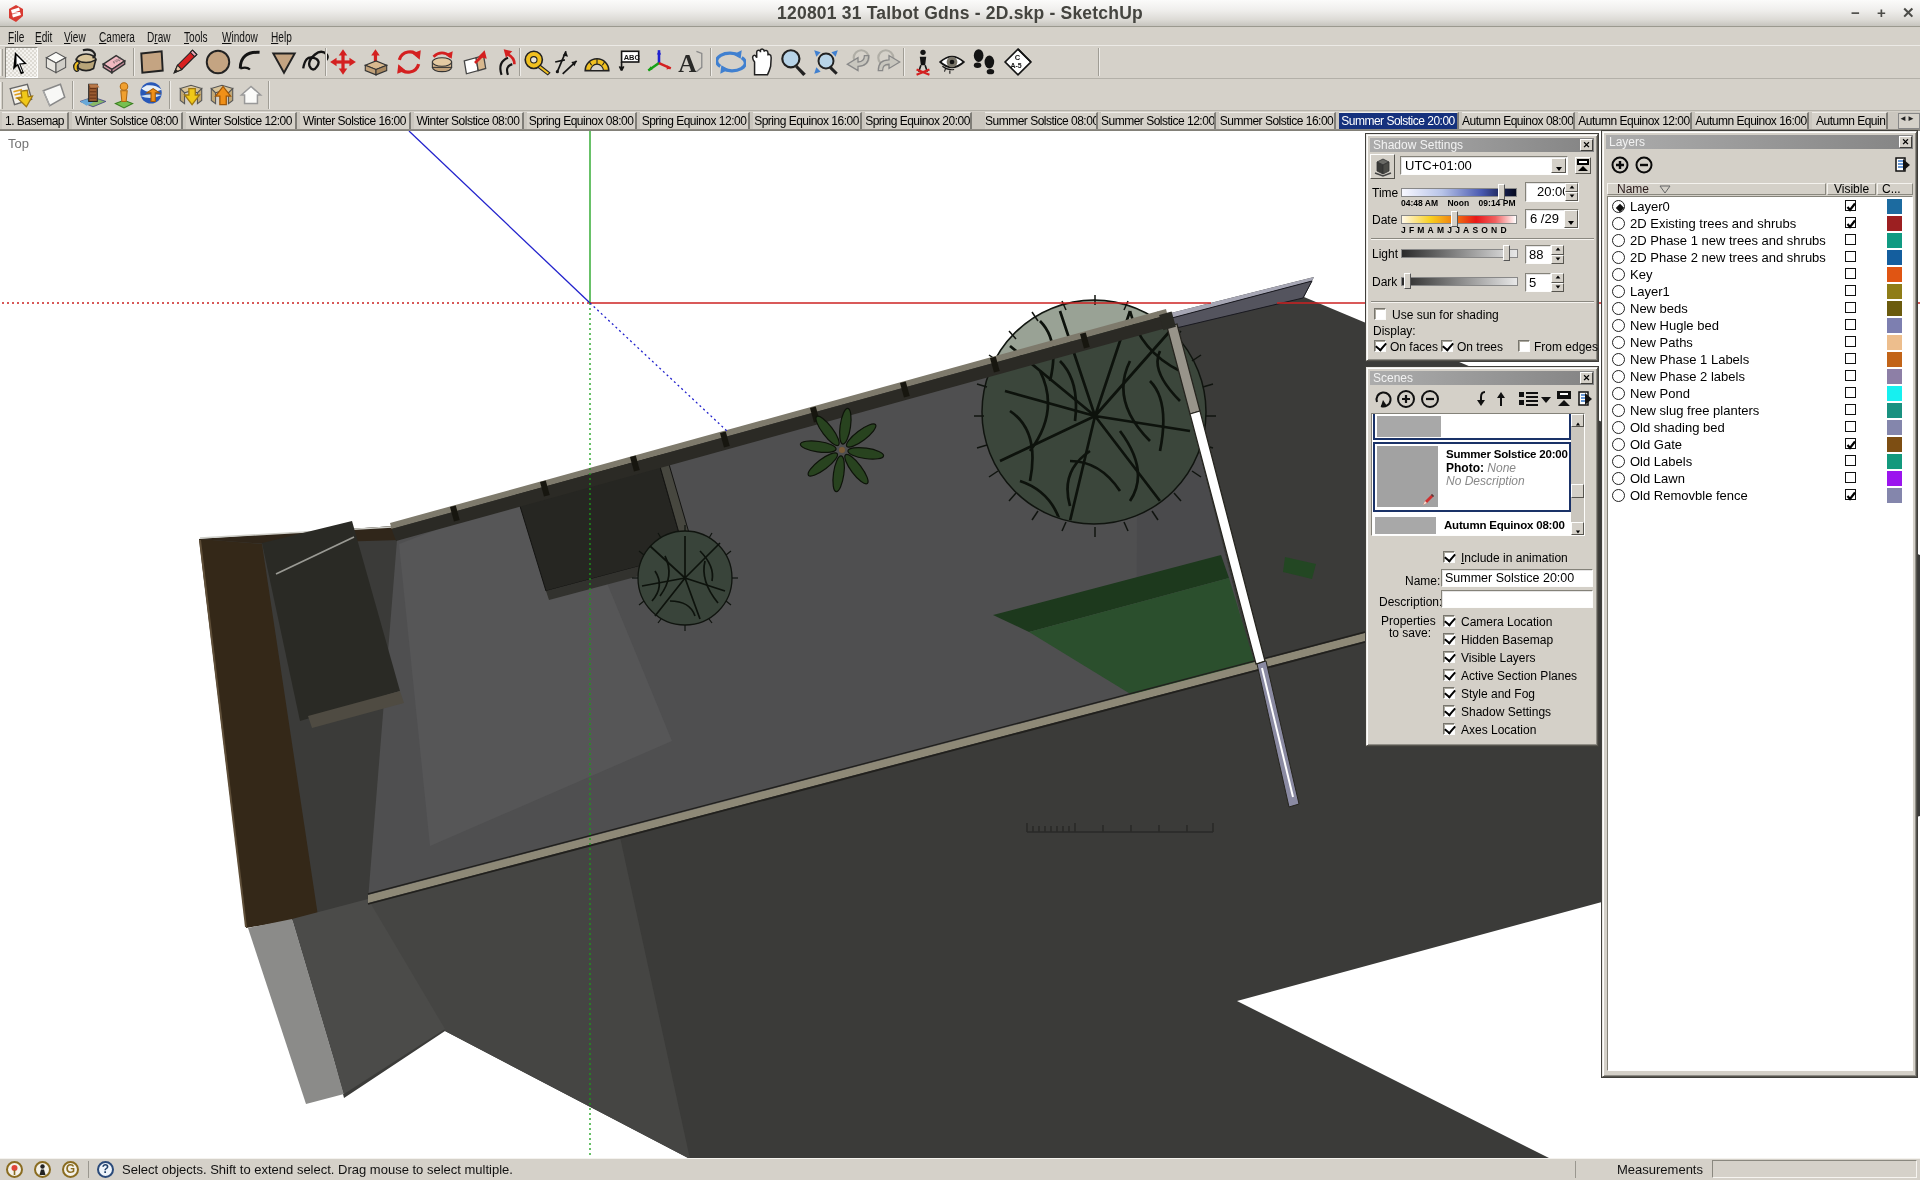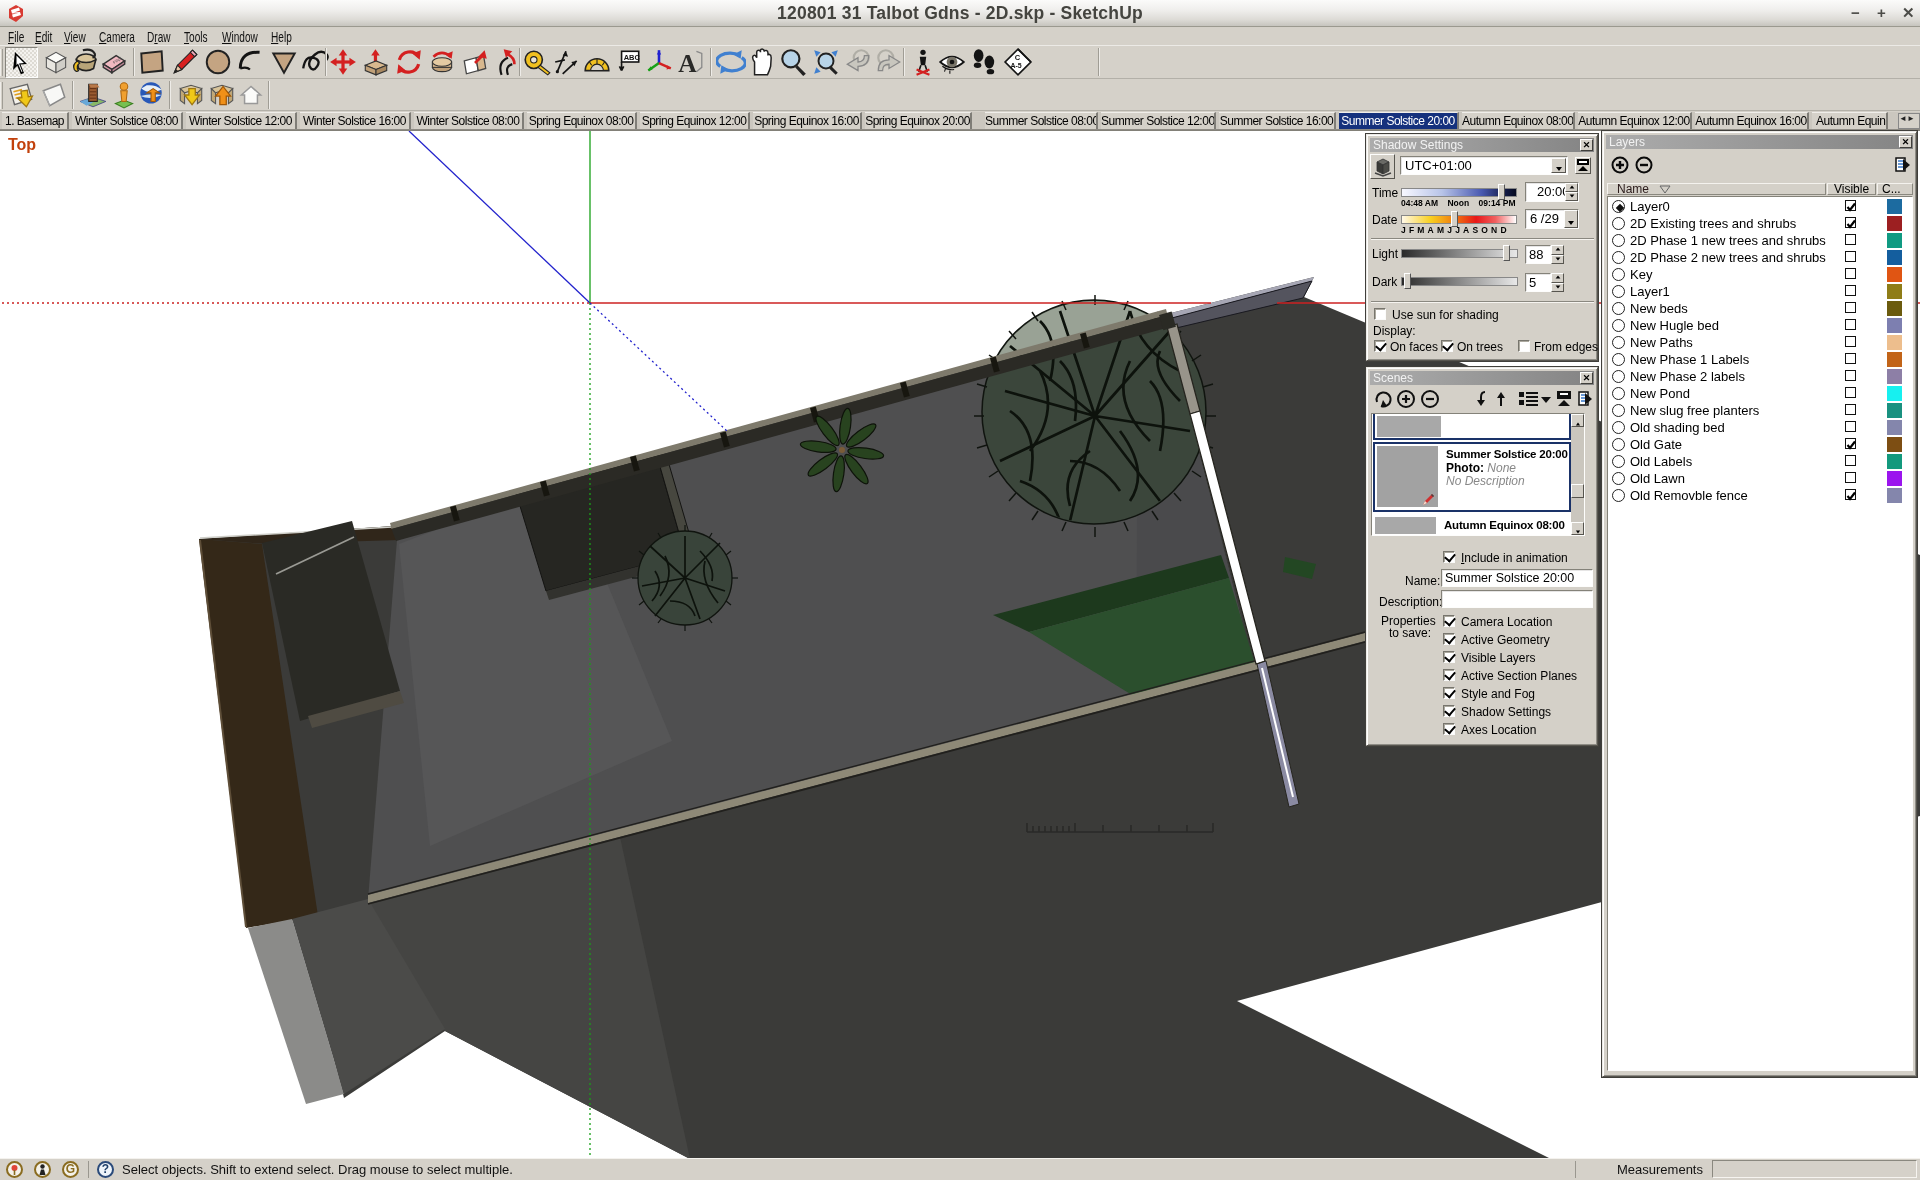--- a/index.html
+++ b/index.html
@@ -30,21 +30,21 @@
 
 
 #tabs { left:0; top:112px; width:1920px; height:18px; background:#cbc7bf; border-bottom:1px solid #8e8b84; white-space:nowrap; font-size:12px; letter-spacing:-0.5px; }
 .tab { display:inline-block; height:17px; line-height:16px; background:#d5d1c9; color:#000; text-align:center;
   border-right:2px solid #7f7d77; border-top:1px solid #f0eeea; margin-right:3px; overflow:hidden; }
 .tab.sel { background:#15317d; color:#fff; }
 #tabscroll { position:absolute; right:0px; top:113px; width:22px; height:16px; background:#d5d1c9; font-size:8px; color:#222; border:1px solid #888; }
 
 
 #viewport { left:0; top:130px; width:1920px; height:1028px; background:#fff; border-top:1px solid #828078; }
-#toplabel { left:8px; top:5px; font-size:16px; color:#c2410c;font-weight:bold; }
+#toplabel { left:8px; top:5px; font-size:13px; color:#737373; }
 
 
 #statusbar { left:0; top:1158px; width:1920px; height:22px; background:#d5d1c9; border-top:1px solid #f4f2ee; font-size:13px; color:#111; }
 .scirc { position:absolute; top:2px; width:17px; height:17px; border-radius:50%; border:2px solid #8a6c20; background:#f4f2ea; }
 
 
 .panel { background:#d4d0c8; border:1px solid; border-color:#eceae6 #57554f #57554f #eceae6; box-shadow:inset 1px 1px 0 #fdfdfc, inset -1px -1px 0 #8f8d86, 0 0 0 1px #403f3b; }
 .ptitle { position:absolute; left:3px; right:3px; top:3px; height:14px;
   background:linear-gradient(to right,#acacac,#848484); color:#f2f2f2; font-size:12px; padding-left:3px; line-height:14px; }
 .pclose { position:absolute; top:1px; right:1px; width:13px; height:12px; background:#d4d0c8;
@@ -704,21 +704,21 @@
     <div class="lbl" style="left:94px;top:183px"><u>I</u>nclude in animation</div>
   <div class="lbl" style="left:38px;top:206px">Name:</div>
   <div class="fld" style="left:74px;top:201px;width:152px;height:18px;line-height:16px;padding-left:3px;font-size:12.5px">Summer Solstice 20:00</div>
   <div class="lbl" style="left:12px;top:227px">Description:</div>
   <div class="fld" style="left:74px;top:222px;width:152px;height:18px"></div>
   <div class="lbl" style="left:14px;top:246px">Properties</div>
   <div class="lbl" style="left:22px;top:258px">to save:</div>
   <div class="cb on" style="left:76px;top:247px"></div>
     <div class="lbl" style="left:94px;top:247px">Camera Location</div>
   <div class="cb on" style="left:76px;top:265px"></div>
-    <div class="lbl" style="left:94px;top:265px">Active Geometry</div>
+    <div class="lbl" style="left:94px;top:265px">Hidden Basemap</div>
   <div class="cb on" style="left:76px;top:283px"></div>
     <div class="lbl" style="left:94px;top:283px">Visible Layers</div>
   <div class="cb on" style="left:76px;top:301px"></div>
     <div class="lbl" style="left:94px;top:301px">Active Section Planes</div>
   <div class="cb on" style="left:76px;top:319px"></div>
     <div class="lbl" style="left:94px;top:319px">Style and Fog</div>
   <div class="cb on" style="left:76px;top:337px"></div>
     <div class="lbl" style="left:94px;top:337px">Shadow Settings</div>
   <div class="cb on" style="left:76px;top:355px"></div>
     <div class="lbl" style="left:94px;top:355px">Axes Location</div>

